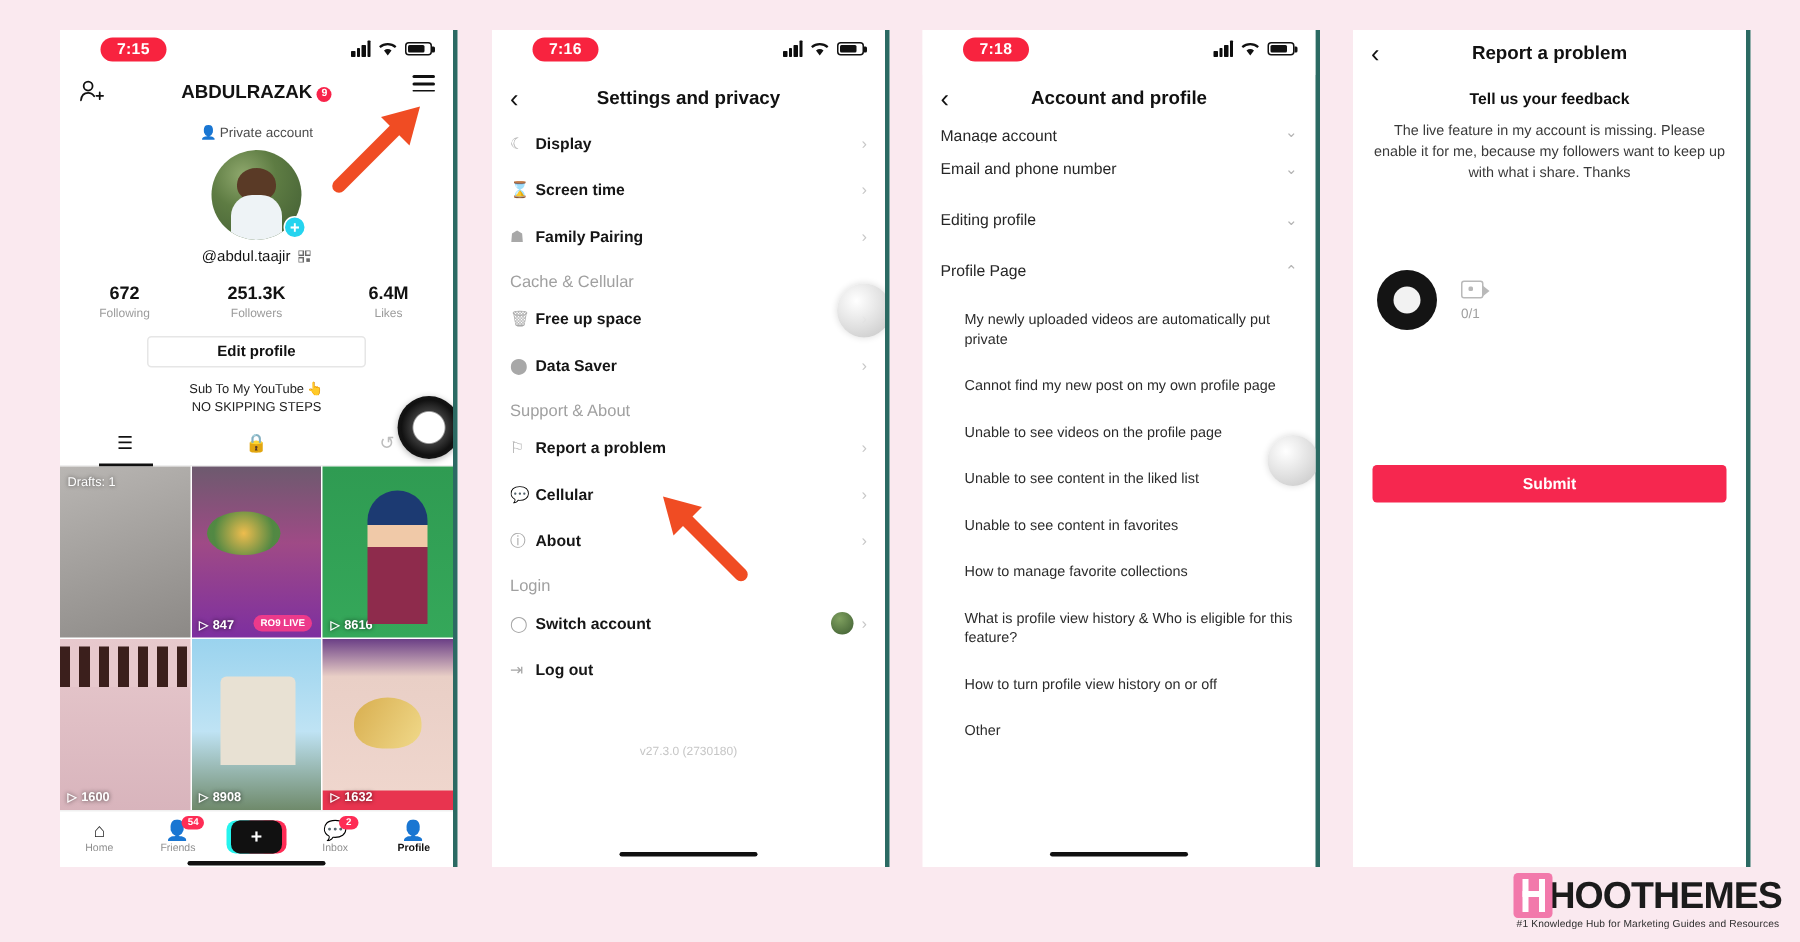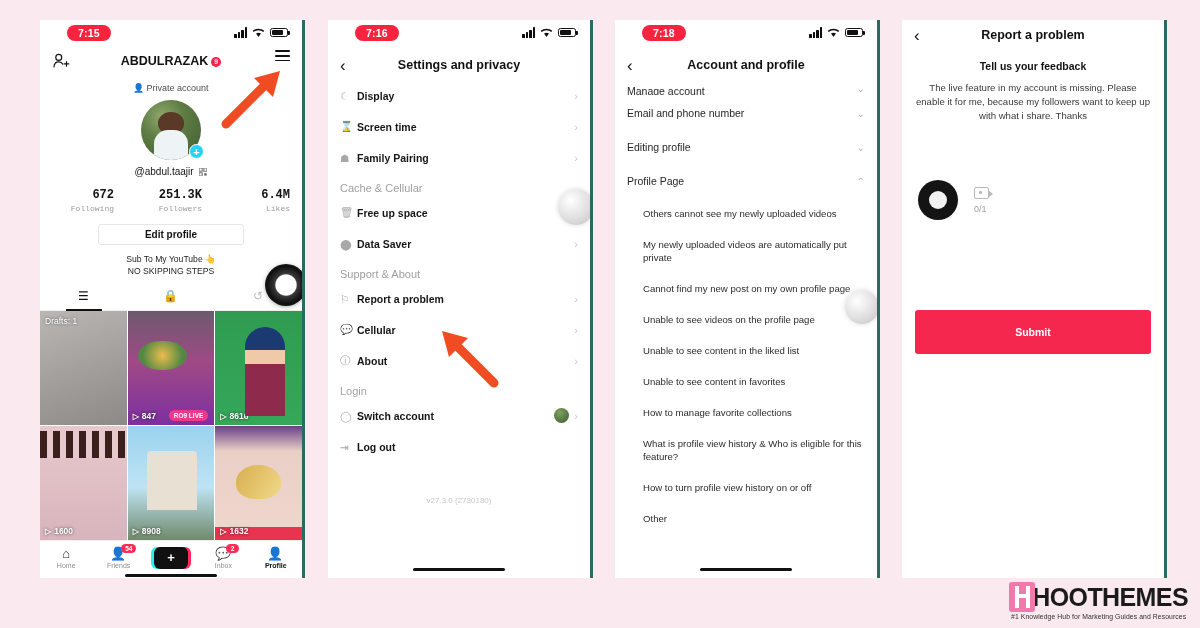--- a/index.html
+++ b/index.html
@@ -74,21 +74,21 @@
     border-radius: 14px 14px 0 0; background:#eef3f6;
   }
   .p1-plus {
     position: absolute; right: -3px; bottom: 1px; width: 15px; height: 15px; border-radius: 50%;
     background: #25d4ef; color: #fff; font-size: 11px; line-height: 14px; text-align: center;
     border: 1.6px solid #fff; font-weight: bold; cursor: pointer;
   }
   .p1-handle { text-align: center; font-size: 10px; color: #141414; margin-top: 6px; }
   .p1-qr { display:inline-block; width:8px; height:8px; margin-left:3px; opacity:.8; vertical-align:-1px; }
   .p1-stats { display: flex; justify-content: center; gap: 26px; margin-top: 11px; }
-  .p1-stat { text-align: right; width: 62px; font-family: Liberation Mono, monospace; }
+  .p1-stat { text-align: center; width: 62px; }
   .p1-stat .v { font-size: 12px; font-weight: bold; color: #121212; }
   .p1-stat .l { font-size: 8px; color: #9b9b9b; margin-top: 2px; }
   .p1-edit {
     margin: 11px auto 0; width: 146px; height: 21px; border: 1px solid #e6e6e6;
     border-radius: 3px; font-size: 10px; font-weight: bold; color: #121212;
     display: flex; align-items: center; justify-content: center; cursor: pointer; background:#fff;
   }
   .p1-bio { text-align: center; font-size: 8.6px; color: #222; line-height: 12px; margin-top: 8px; }
   .p1-tabs { display: flex; margin-top: 9px; border-bottom: 1px solid #efefef; }
   .p1-tab { flex: 1; text-align: center; padding-bottom: 6px; position: relative; cursor: pointer; }
@@ -179,21 +179,21 @@
   .r-cam { width: 40px; height: 40px; border-radius: 50%; background: #141414;
       display: flex; align-items: center; justify-content: center; cursor: pointer; }
   .r-cam i { width: 18px; height: 18px; border-radius: 50%; background: #f2f2f2; display:block; }
   .r-addwrap { display: flex; flex-direction: column; align-items: flex-start; }
   .r-addbox { width: 15px; height: 12px; border: 1.4px solid #b9b9b9; border-radius: 2px; position: relative; cursor: pointer; }
   .r-addbox::after { content:""; position:absolute; right:-5px; top:2px; width:0;height:0;
       border-top:4px solid transparent; border-bottom:4px solid transparent; border-left:5px solid #b9b9b9; }
   .r-addbox b { position:absolute; left:4px; top:3px; width:3px; height:3px; background:#b9b9b9; display:block; border-radius:1px; }
   .r-count { font-size: 9px; color: #9f9f9f; margin-top: 5px; }
   .r-submit {
-    position: absolute; left: 13px; right: 13px; top: 290px; height: 44px;
+    position: absolute; left: 13px; right: 13px; top: 290px; height: 25px;
     background: #f6274f; color: #fff; border-radius: 3px; border: none;
     font-size: 10.5px; font-weight: bold; cursor: pointer;
     font-family: "Liberation Sans", sans-serif;
   }
 
   
   .cursor-blob {
     position: absolute; border-radius: 50%;
     background: radial-gradient(circle at 36% 32%, rgba(255,255,255,.96) 0%, rgba(222,222,222,.92) 52%, rgba(184,184,184,.85) 100%);
     box-shadow: 0 0 5px rgba(0,0,0,.14);
@@ -510,21 +510,20 @@
       </div>
       <div class="a-row">
         <span class="a-label">Editing profile</span>
         <span class="a-chev">⌄</span>
       </div>
       <div class="a-row">
         <span class="a-label">Profile Page</span>
         <span class="a-chev">⌃</span>
       </div>
 
-      <div class="a-sub">Others cannot see my newly uploaded videos</div>
       <div class="a-sub">My newly uploaded videos are automatically put private</div>
       <div class="a-sub">Cannot find my new post on my own profile page</div>
       <div class="a-sub">Unable to see videos on the profile page</div>
       <div class="a-sub">Unable to see content in the liked list</div>
       <div class="a-sub">Unable to see content in favorites</div>
       <div class="a-sub">How to manage favorite collections</div>
       <div class="a-sub">What is profile view history &amp; Who is eligible for this feature?</div>
       <div class="a-sub">How to turn profile view history on or off</div>
       <div class="a-sub">Other</div>
     </div>

